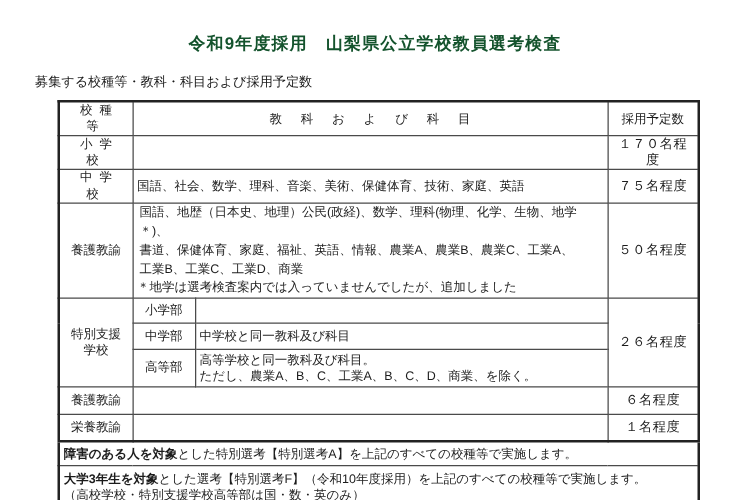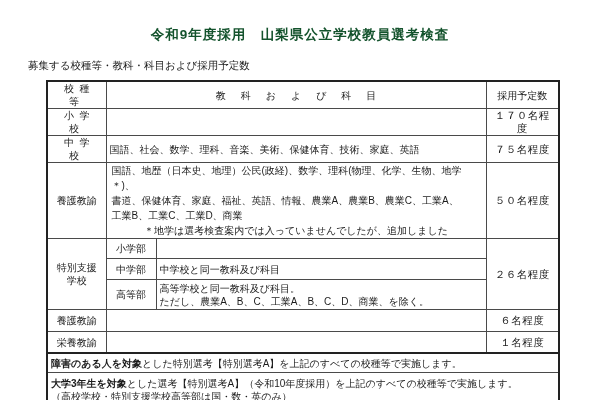--- a/index.html
+++ b/index.html
@@ -39,21 +39,21 @@
     color:#1c1c1c;
     overflow:hidden;
   }
   col.cA{width:59px;} col.cB{width:50px;} col.cC{width:330px;} col.cD{width:73px;}
   .center{text-align:center;}
   .ls-wide{letter-spacing:1.5em;text-indent:1.5em;}
   .ls-med{letter-spacing:0.55em;text-indent:0.55em;margin-left:40px;}
   .hires{text-align:center;padding-right:3px;font-size:10.5px;letter-spacing:0.5px;}
   .subjects{padding-left:5px;}
   .multi div{padding-left:2px;line-height:15px;}
-  .multi .note-line{text-align:center;padding-left:0;}
+  .multi .note-line{padding-left:0;}
   .twoLine{line-height:14px;}
   tr.r-head td{height:24px;}
   tr.r-elem td{height:23px;}
   tr.r-jun td{height:23px;}
   tr.r-high td{height:60px;margin-top:48px;}
   tr.r-sp1 td{height:19px;}
   tr.r-sp2 td{height:20px;}
   tr.r-sp3 td{height:29px;}
   tr.r-nurse td{height:21px;}
   tr.r-nutr td{height:20px;}
@@ -144,20 +144,20 @@
     </tr>
 
     <tr class="r-note1">
       <td class="note-cell" colspan="4">
         <span class="bold">障害のある人を対象</span><span>とした特別選考【特別選考A】を上記のすべての校種等で実施します。</span>
       </td>
     </tr>
 
     <tr class="r-note2">
       <td class="note-cell" colspan="4">
-        <div><span class="bold">大学3年生を対象</span><span>とした選考【特別選考A】（令和10年度採用）を上記のすべての校種等で実施します。</span></div>
+        <div><span class="bold">大学3年生を対象</span><span>とした選考【特別選考F】（令和10年度採用）を上記のすべての校種等で実施します。</span></div>
         <div>（高校学校・特別支援学校高等部は国・数・英のみ）</div>
       </td>
     </tr>
 
   </tbody>
     </table>
 </div>
 
 </body></html>

